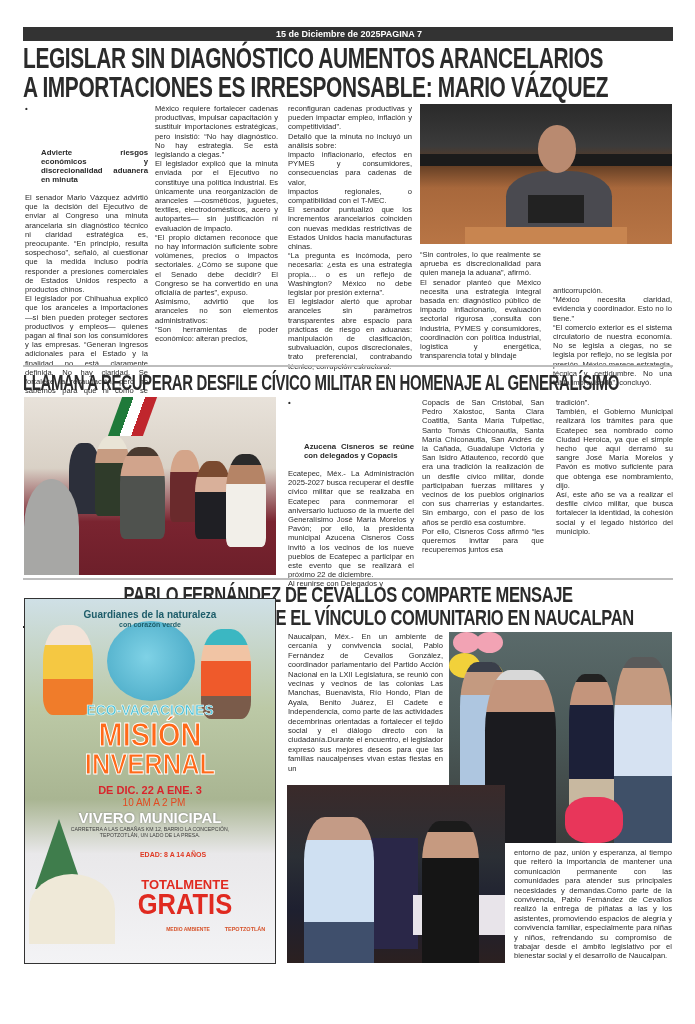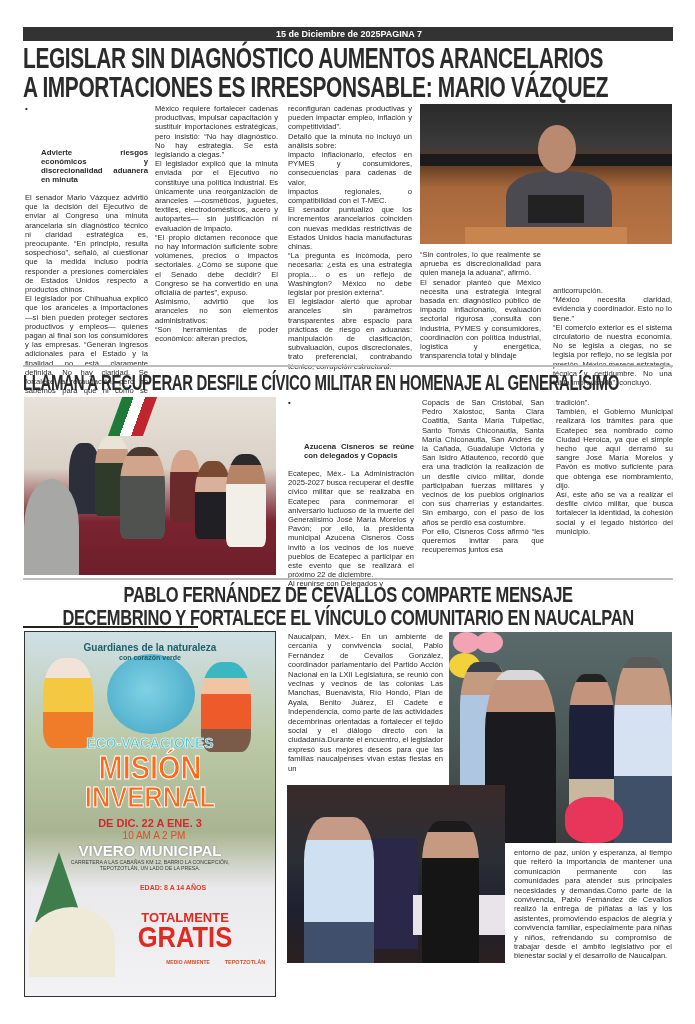--- a/index.html
+++ b/index.html
@@ -26,21 +26,21 @@
   .ph-senate .bench { position:absolute; left:0; top:36%; width:100%; height:8%; background:#1b1b1b; }
   .ph-senate .man-body { position:absolute; left:34%; top:48%; width:42%; height:45%; background:#4a4a50; border-radius: 40% 40% 0 0; }
   .ph-senate .man-head { position:absolute; left:47%; top:15%; width:15%; height:34%; background:#b98a70; border-radius:50%; }
   .ph-senate .podium { position:absolute; left:18%; top:88%; width:64%; height:12%; background:#c88550; }
   .ph-senate .laptop { position:absolute; left:43%; top:65%; width:22%; height:20%; background:#222; }
 
   .ph-meeting { left: 24px; top: 397px; width: 252px; height: 178px; background: linear-gradient(180deg, #e8e2da 0%, #d9d1c6 40%, #7a2430 70%, #6d1f2a 100%); }
   .ph-meeting .flag { position:absolute; left:36%; top:0; width:14%; height:22%; background: linear-gradient(90deg,#1f7a3a 0 33%, #fff 33% 66%, #c0262d 66%); transform: skewX(-20deg); }
   .ph-meeting .person { position:absolute; border-radius: 40% 40% 10% 10%; }
 
-  .ph-poster { left: 24px; top: 631px; width: 252px; height: 366px; background: linear-gradient(180deg, #cfe0e6 0%, #bcc9a6 30%, #a9b592 55%, #e9e8ea 70%, #f3f3f5 100%); border: 1px solid #333; }
+  .ph-poster { left: 24px; top: 598px; width: 252px; height: 366px; background: linear-gradient(180deg, #cfe0e6 0%, #bcc9a6 30%, #a9b592 55%, #e9e8ea 70%, #f3f3f5 100%); border: 1px solid #333; }
   .poster-title { position:absolute; left:0; width:100%; text-align:center; font-weight:bold; }
   .pt-guard { top: 10px; font-size: 10px; color: #1e5d6a; }
   .pt-sub { top: 22px; font-size: 7px; color: #1e5d6a; }
   .pt-eco { top: 103px; font-size: 14px; color: #4fc3d8; -webkit-text-stroke: 0.5px #fff; }
   .pt-mision { top: 118px; font-size: 34px; line-height: 34px; color: #ff6a1a; -webkit-text-stroke: 1px #fff; transform: scaleX(0.85); }
   .pt-invernal { top: 150px; font-size: 30px; line-height: 30px; color: #ff6a1a; -webkit-text-stroke: 1px #fff; transform: scaleX(0.85); }
   .pt-dates { top: 185px; font-size: 11px; color: #d8262d; }
   .pt-hours { top: 198px; font-size: 10px; color: #e24a22; font-weight: normal; padding-left: 8px; }
   .pt-vivero { top: 210px; font-size: 15px; color: #ffffff; text-shadow: 0 0 2px #777; }
   .pt-addr { top: 227px; font-size: 5.2px; line-height: 6.4px; color: #3d3d3d; font-weight: normal; padding: 0 30px; }

